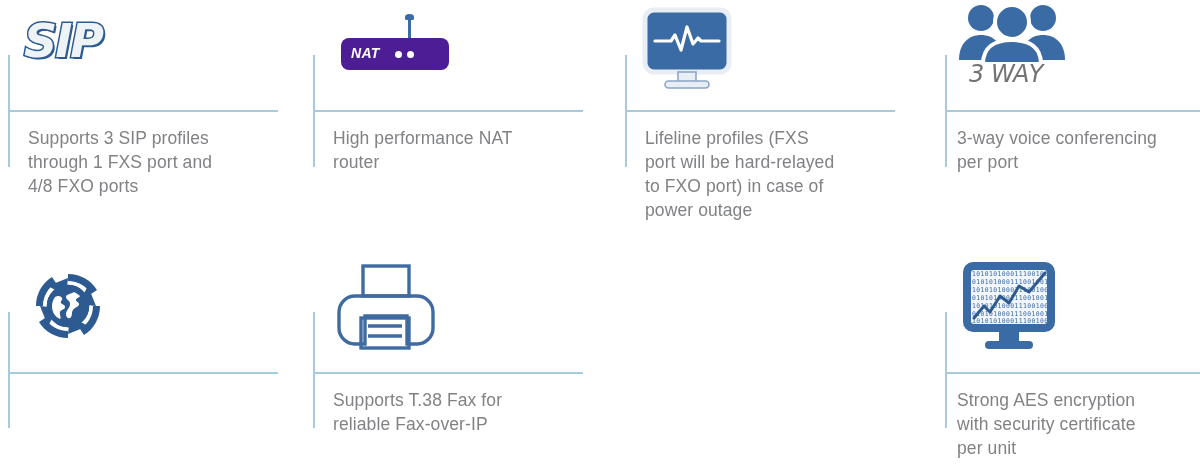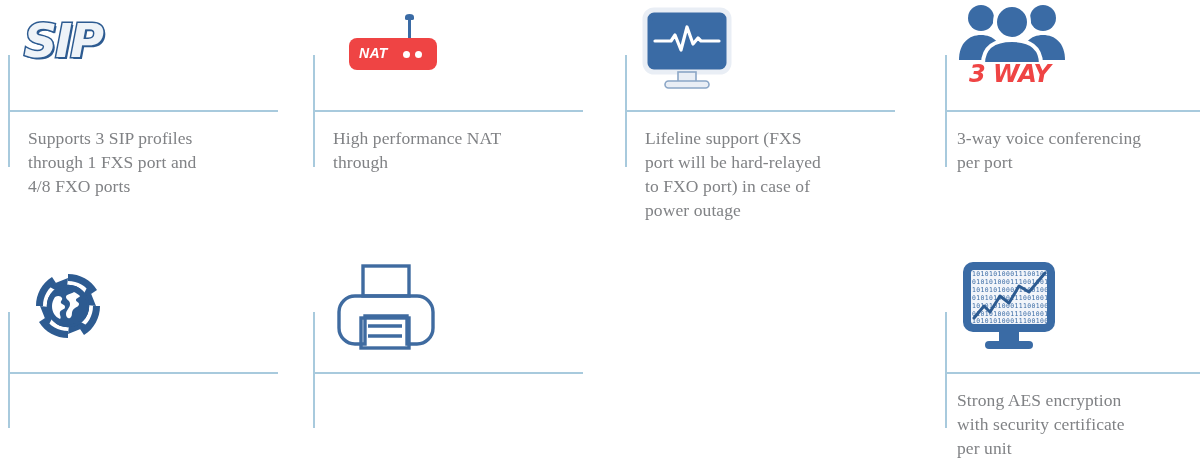--- a/index.html
+++ b/index.html
@@ -22,55 +22,54 @@
   .h-rule{position:absolute;height:2px;background:#a8cadd;}
 
   .caption{
     position:absolute;
     color:#808285;
     font-size:17.5px;
     line-height:24px;
     letter-spacing:.1px;
     white-space:pre-line;
     font-weight:400;
-    font-family:Liberation Serif, serif;
   }
 
   
   .sip-mark{
     font-family:"DejaVu Sans",sans-serif;
     font-style:italic;font-weight:700;
     font-size:46px;letter-spacing:-2px;
     color:#eef3f8;
     -webkit-text-stroke:3px #2d5b91;
     paint-order:stroke fill;
     transform:skewX(-4deg);
     text-shadow:2px 2px 0 #2d5b91;
   }
 
   
   .nat-body{
-    position:absolute;left:16px;top:30px;
-    width:88px;height:32px;border-radius:8px;background:#ef4444;
+    position:absolute;left:8px;top:30px;
+    width:88px;height:32px;border-radius:8px;background:#4c1d95;padding-left:20px;
   }
   .nat-txt{
     position:absolute;left:10px;top:7px;
     font-style:italic;font-weight:700;font-size:14px;
     color:#ffffff;letter-spacing:.3px;
   }
   .nat-dot{position:absolute;top:13px;width:7px;height:7px;border-radius:50%;background:#fff;}
   .nat-ant{position:absolute;left:75px;top:10px;width:3px;height:22px;background:#3a6ba5;}
   .nat-ant-top{position:absolute;left:72px;top:6px;width:9px;height:6px;border-radius:50% 50% 20% 20%;background:#3a6ba5;}
 
   
   .way-txt{
     position:absolute;left:14px;top:60px;
     font-family:"DejaVu Sans",sans-serif;
-    font-style:italic;font-weight:700;font-size:24px;
-    color:#ef4444;letter-spacing:-.5px;
+    font-style:italic;font-weight:400;font-size:24px;
+    color:#737373;letter-spacing:-.5px;
   }
 </style>
 </head>
 <body>
 
 <div class="board">
 
   <div class="cell" style="left:8px;top:0;width:300px;height:235px;">
     <div class="icon-stage">
       <div class="icon-wrap" style="left:16px;top:14px;">
@@ -92,38 +91,38 @@
         <div class="nat-body">
           <span class="nat-txt">NAT</span>
           <span class="nat-dot" style="left:54px;"></span>
           <span class="nat-dot" style="left:66px;"></span>
         </div>
       </div>
     </div>
     <div class="v-rule" style="left:0;top:55px;height:112px;"></div>
     <div class="h-rule" style="left:0;top:110px;width:270px;"></div>
     <div class="caption" style="left:20px;top:126px;width:265px;">High performance NAT
-through</div>
+router</div>
   </div>
 
   <div class="cell" style="left:625px;top:0;width:305px;height:235px;">
     <div class="icon-stage">
       <div class="icon-wrap" style="left:16px;top:6px;">
         <svg width="92" height="86" viewBox="0 0 92 86">
           <rect x="4" y="4" width="84" height="62" rx="9" fill="#3a6ba5" stroke="#e9eef5" stroke-width="5"></rect>
           <rect x="11" y="11" width="70" height="48" rx="4" fill="#3a6ba5"></rect>
           <polyline points="14,35 30,35 34,29 40,44 46,21 52,38 57,32 60,35 78,35" fill="none" stroke="#ffffff" stroke-width="3.2" stroke-linejoin="round" stroke-linecap="round"></polyline>
           <rect x="37" y="66" width="18" height="10" fill="#e9eef5" stroke="#8ba6c6" stroke-width="1.6"></rect>
           <rect x="24" y="75" width="44" height="7" rx="3.5" fill="#e9eef5" stroke="#8ba6c6" stroke-width="1.6"></rect>
         </svg>
       </div>
     </div>
     <div class="v-rule" style="left:0;top:55px;height:112px;"></div>
     <div class="h-rule" style="left:0;top:110px;width:270px;"></div>
-    <div class="caption" style="left:20px;top:126px;width:265px;">Lifeline support (FXS
+    <div class="caption" style="left:20px;top:126px;width:265px;">Lifeline profiles (FXS
 port will be hard-relayed
 to FXO port) in case of
 power outage</div>
   </div>
 
   <div class="cell" style="left:945px;top:0;width:255px;height:235px;">
     <div class="icon-stage">
       <div class="icon-wrap" style="left:10px;top:0;width:130px;height:100px;">
         <svg width="115" height="62" viewBox="0 0 115 62" style="position:absolute;left:0;top:2px;">
           <circle cx="26" cy="16" r="13" fill="#3a6ba5"></circle>
@@ -178,20 +177,22 @@
             <path d="M22 40 h62 a16 16 0 0 1 16 16 v16 a16 16 0 0 1 -16 16 h-10 v-28 h-42 v28 h-10 a16 16 0 0 1 -16 -16 v-16 a16 16 0 0 1 16 -16 z"></path>
             <rect x="28" y="62" width="48" height="30"></rect>
             <line x1="35" y1="70" x2="69" y2="70"></line>
             <line x1="35" y1="80" x2="69" y2="80"></line>
           </g>
         </svg>
       </div>
     </div>
     <div class="v-rule" style="left:0;top:62px;height:116px;"></div>
     <div class="h-rule" style="left:0;top:122px;width:270px;"></div>
+    <div class="caption" style="left:20px;top:138px;width:265px;">Supports T.38 Fax for
+reliable Fax-over-IP</div>
   </div>
 
 
   <div class="cell" style="left:945px;top:250px;width:255px;height:219px;">
     <div class="icon-stage">
       <div class="icon-wrap" style="left:12px;top:6px;">
         <svg width="104" height="100" viewBox="0 0 104 100">
           <defs>
             <clipPath id="scr">
                 <rect x="14" y="14" width="76" height="54" rx="3"></rect>

